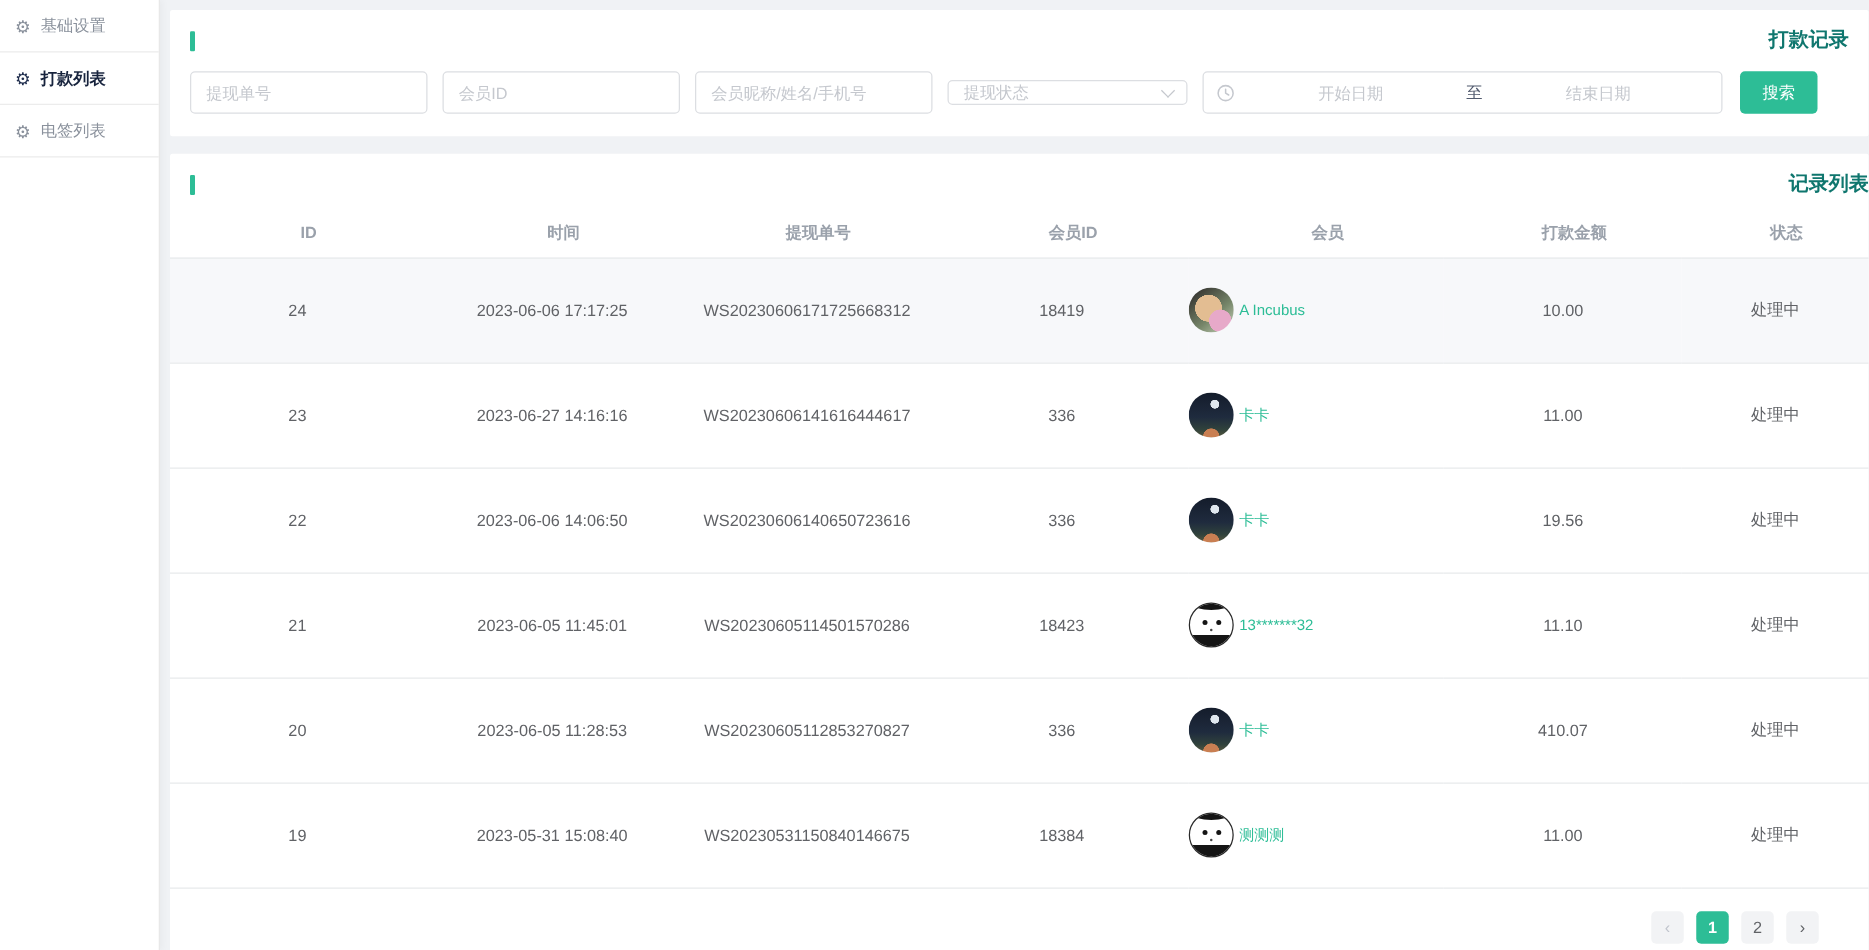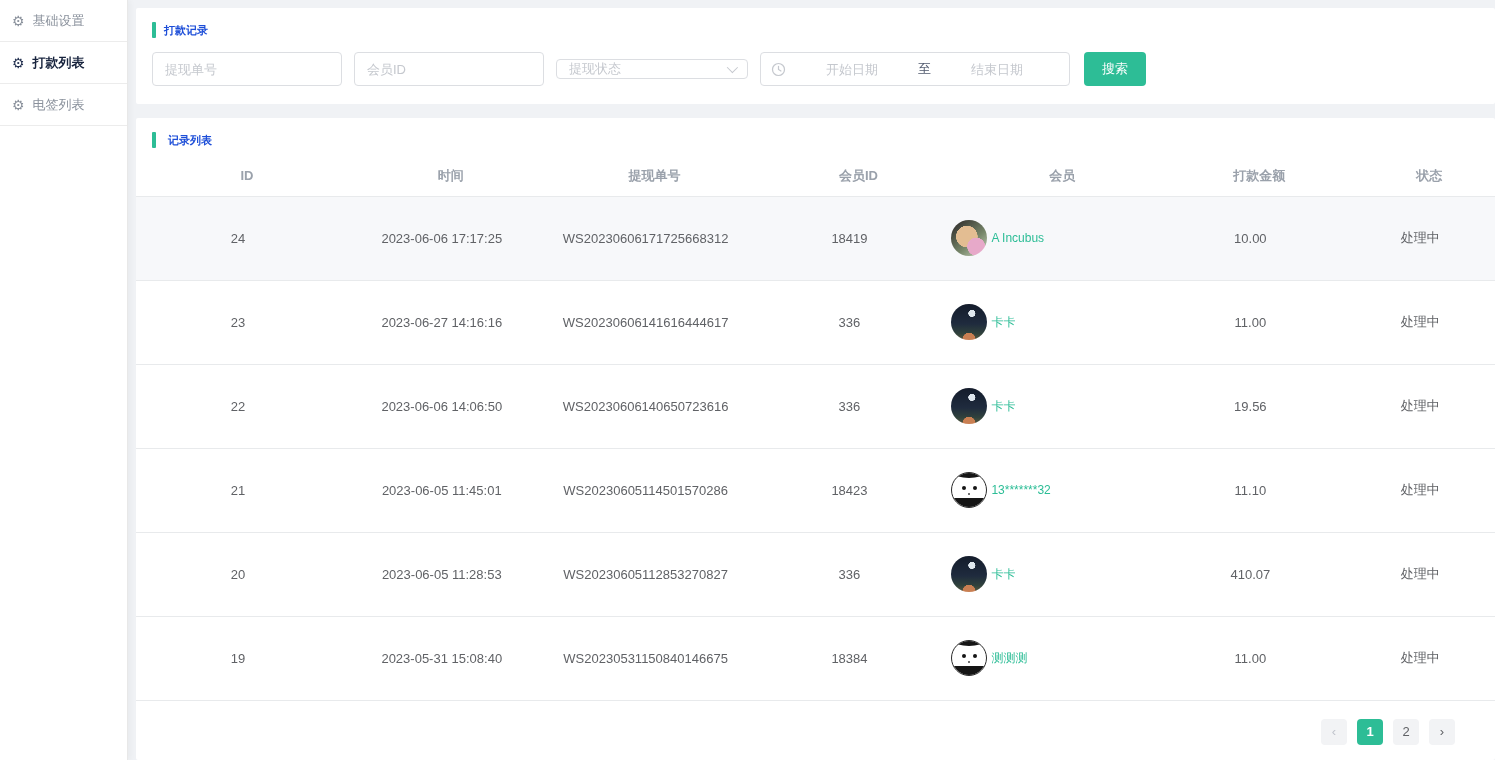--- a/index.html
+++ b/index.html
@@ -15,34 +15,34 @@
   .side-item .gear { font-size:14px; color:#8a919c; line-height:1; }
   .side-item.active { color:#17233d; font-weight:bold; }
   .side-item.active .gear { color:#1f2d4d; }
 
   
   .main { flex:1; padding:8px 0 0 8px; display:flex; flex-direction:column; }
   .card { background:#fff; border-radius:2px; }
   .filter-card { padding:14px 16px 18px 16px; }
   .list-card { margin-top:14px; flex:1; padding:14px 0 0 0; display:flex; flex-direction:column; }
 
-  .sec-title { display:flex; align-items:center; gap:8px; font-size:11px; font-weight:bold; color:#1d4ed8; }
+  .sec-title { display:flex; align-items:center; gap:8px; font-size:16px; font-weight:bold; color:#0f766e;justify-content:space-between; }
   .sec-bar { width:4px; height:16px; background:#2dbd96; border-radius:1px; }
 
   
   .filter-row { display:flex; align-items:center; gap:12px; margin-top:14px; }
   .f-input { width:190px; height:34px; border:1px solid #dcdee2; border-radius:4px;
     padding:0 12px; font-size:13px; color:#515a6e; outline:none; background:#fff; }
   .f-input::placeholder { color:#c5c8ce; }
   .f-select { width:192px; height:20px; border:1px solid #dcdee2; border-radius:4px;
     display:flex; align-items:center; justify-content:space-between; padding:0 12px;
     font-size:13px; color:#c5c8ce; cursor:pointer; background:#fff; }
   .chev { width:8px; height:8px; border-right:1.5px solid #c5c8ce; border-bottom:1.5px solid #c5c8ce;
     transform:rotate(45deg) translateY(-2px); }
-  .f-dates { width:310px; height:34px; border:1px solid #dcdee2; border-radius:4px;
+  .f-dates { width:416px; height:34px; border:1px solid #dcdee2; border-radius:4px;
     display:flex; align-items:center; padding:0 10px; background:#fff; gap:4px; }
   .f-dates input { border:none; outline:none; flex:1; min-width:0; text-align:center;
     font-size:13px; color:#515a6e; background:transparent; }
   .f-dates input::placeholder { color:#c5c8ce; }
   .to-label { font-size:13px; color:#515a6e; }
   .btn-search { height:34px; padding:0 18px; margin-left:2px; background:#2dbd96; color:#fff;
     border:none; border-radius:4px; font-size:13px; cursor:pointer; }
 
   
   table { width:100%; border-collapse:collapse; margin-top:8px; table-layout:fixed; }
@@ -103,20 +103,21 @@
   <div class="main">
 
     <section class="card filter-card">
       <div class="sec-title">
         <span class="sec-bar"></span>
         <span>打款记录</span>
       </div>
       <div class="filter-row">
         <input class="f-input" type="text" placeholder="提现单号" style="">
         <input class="f-input" type="text" placeholder="会员ID" style="">
+        <input class="f-input" type="text" placeholder="会员昵称/姓名/手机号" style="">
         <div class="f-select">
           <span>提现状态</span>
           <span class="chev"></span>
         </div>
         <div class="f-dates">
           <svg width="15" height="15" viewBox="0 0 16 16">
             <circle cx="8" cy="8" r="6.4" fill="none" stroke="#c5c8ce" stroke-width="1.3"></circle>
             <path d="M8 4.6 V8 L10.6 9.6" fill="none" stroke="#c5c8ce" stroke-width="1.3" stroke-linecap="round"></path>
           </svg>
           <input type="text" placeholder="开始日期" style="">

